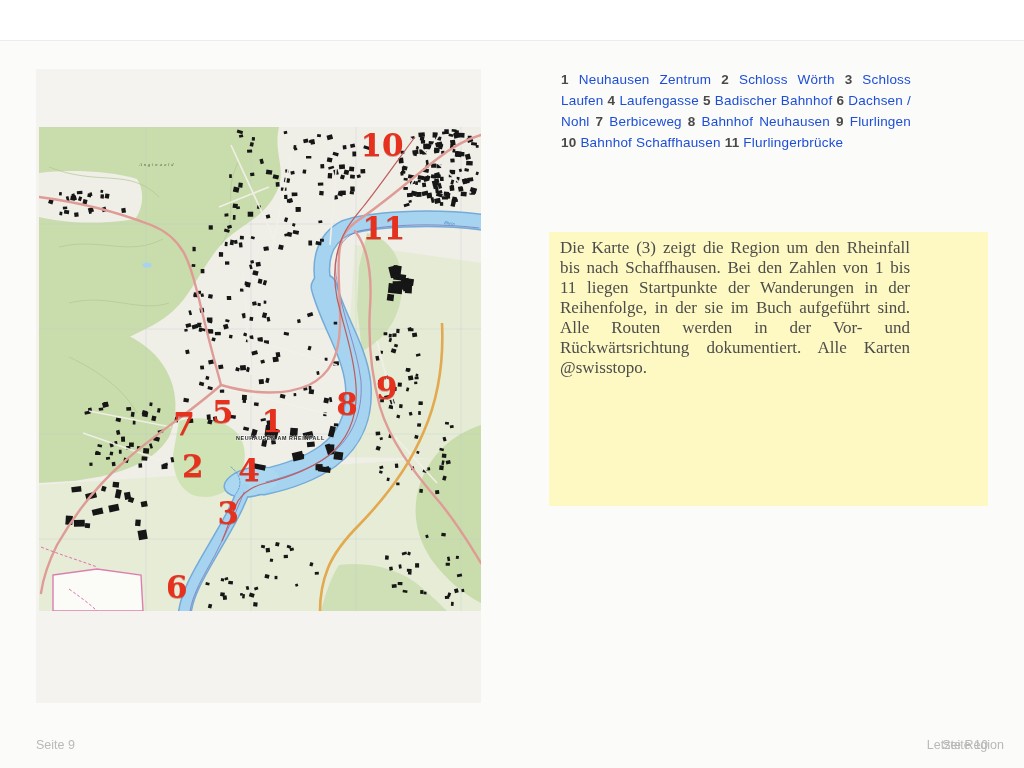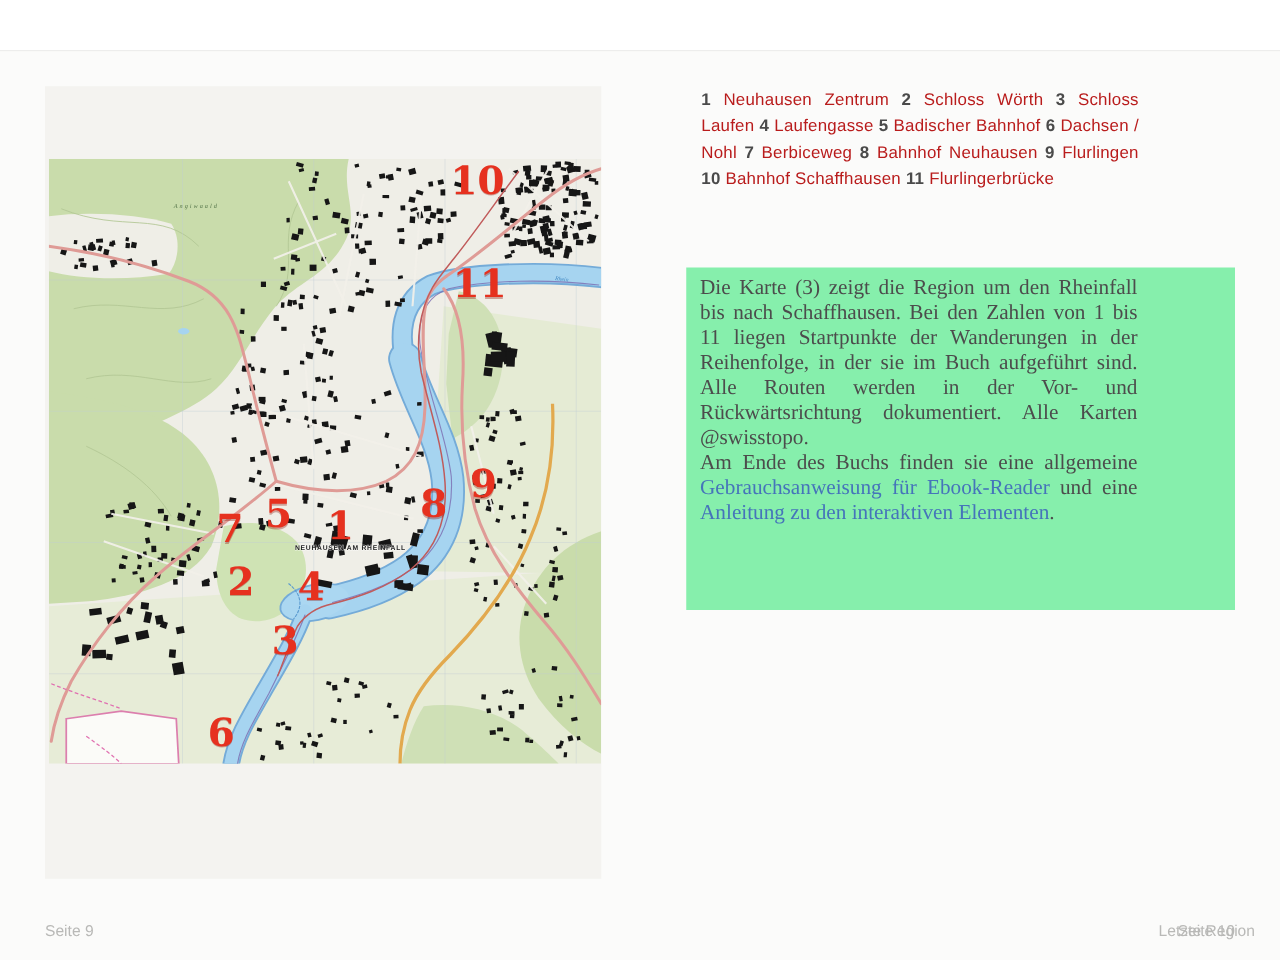--- a/index.html
+++ b/index.html
@@ -12,23 +12,23 @@
   .map-wrap{position:absolute;left:3px;top:58px;width:442px;height:484px;overflow:hidden}
   .map-wrap svg{display:block}
   .markers{position:absolute;left:0;top:0;width:100%;height:100%}
   .marker{position:absolute;transform:translate(-50%,-52%);
           font-family:"DejaVu Serif",serif;font-weight:bold;font-size:31px;line-height:1;
           color:#e6311f;text-shadow:0 1px 0 rgba(140,20,10,.35);cursor:pointer}
   
   .legend{position:absolute;left:561px;top:69px;width:350px;font-size:13.5px;line-height:21px;
           text-align:justify;color:#555;letter-spacing:.2px}
   .lnum{font-weight:bold;color:#4a4a4a}
-  .llink{color:#b91c1c;text-decoration:none;cursor:pointer}
+  .llink{color:#1d4ed8;text-decoration:none;cursor:pointer}
   
-  .para-panel{position:absolute;left:549px;top:214px;width:439px;height:274px;background:#86efac}
+  .para-panel{position:absolute;left:549px;top:232px;width:439px;height:274px;background:#fef9c3}
   .article{position:absolute;left:11px;top:6px;width:350px;
            font-family:"Liberation Serif",serif;font-size:17px;line-height:20px;
            text-align:justify;color:#4c4c4c}
   .article p{margin:0}
   .tlink{color:#4574ba;text-decoration:none;cursor:pointer}
   
   .footer-label{position:absolute;top:738px;font-size:12.5px;color:#b9b9b7}
   #f-left{left:36px;width:445px;}
   #f-right{left:549px;width:439px;text-align:right}
   #f-last{right:20px;cursor:pointer}
@@ -625,19 +625,18 @@
         <div class="marker" style="left: 78%; top: 21%; color: rgb(230, 49, 31);">11</div>
       </div>
   </div>
 </div>
 
 <div class="legend"><span class="lnum">1</span> <a class="llink">Neuhausen Zentrum</a> <span class="lnum">2</span> <a class="llink">Schloss Wörth</a> <span class="lnum">3</span> <a class="llink">Schloss Laufen</a> <span class="lnum">4</span> <a class="llink">Laufengasse</a> <span class="lnum">5</span> <a class="llink">Badischer Bahnhof</a> <span class="lnum">6</span> <a class="llink">Dachsen / Nohl</a> <span class="lnum">7</span> <a class="llink">Berbiceweg</a> <span class="lnum">8</span> <a class="llink">Bahnhof Neuhausen</a> <span class="lnum">9</span> <a class="llink">Flurlingen</a> <span class="lnum">10</span> <a class="llink">Bahnhof Schaffhausen</a> <span class="lnum">11</span> <a class="llink">Flurlingerbrücke</a></div>
 
 <div class="para-panel">
   <div class="article">
     <p>Die Karte (3) zeigt die Region um den Rheinfall bis nach Schaffhausen. Bei den Zahlen von 1 bis 11 liegen Startpunkte der Wanderungen in der Reihenfolge, in der sie im Buch aufgeführt sind. Alle Routen werden in der Vor- und Rückwärtsrichtung dokumentiert. Alle Karten @swisstopo.</p>
-    <p>Am Ende des Buchs finden sie eine allgemeine <a class="tlink">Gebrauchsanweisung für Ebook-Reader</a> und eine <a class="tlink">Anleitung zu den interaktiven Elementen</a>.</p>
   </div>
 </div>
 
 <div class="footer-label" id="f-left">Seite 9</div>
 <div class="footer-label" id="f-right">Seite 10</div>
 <div class="footer-label" id="f-last">Letzte Region</div>
 
 </body></html>

